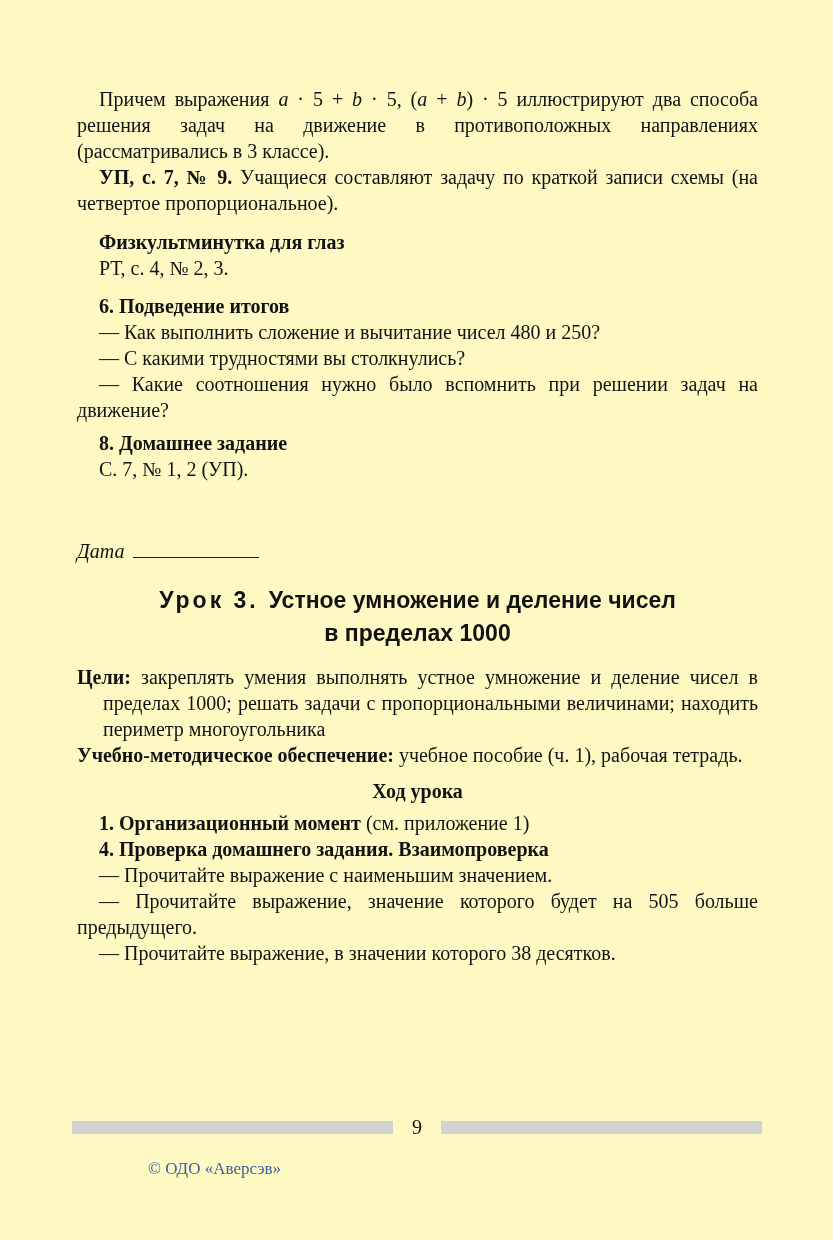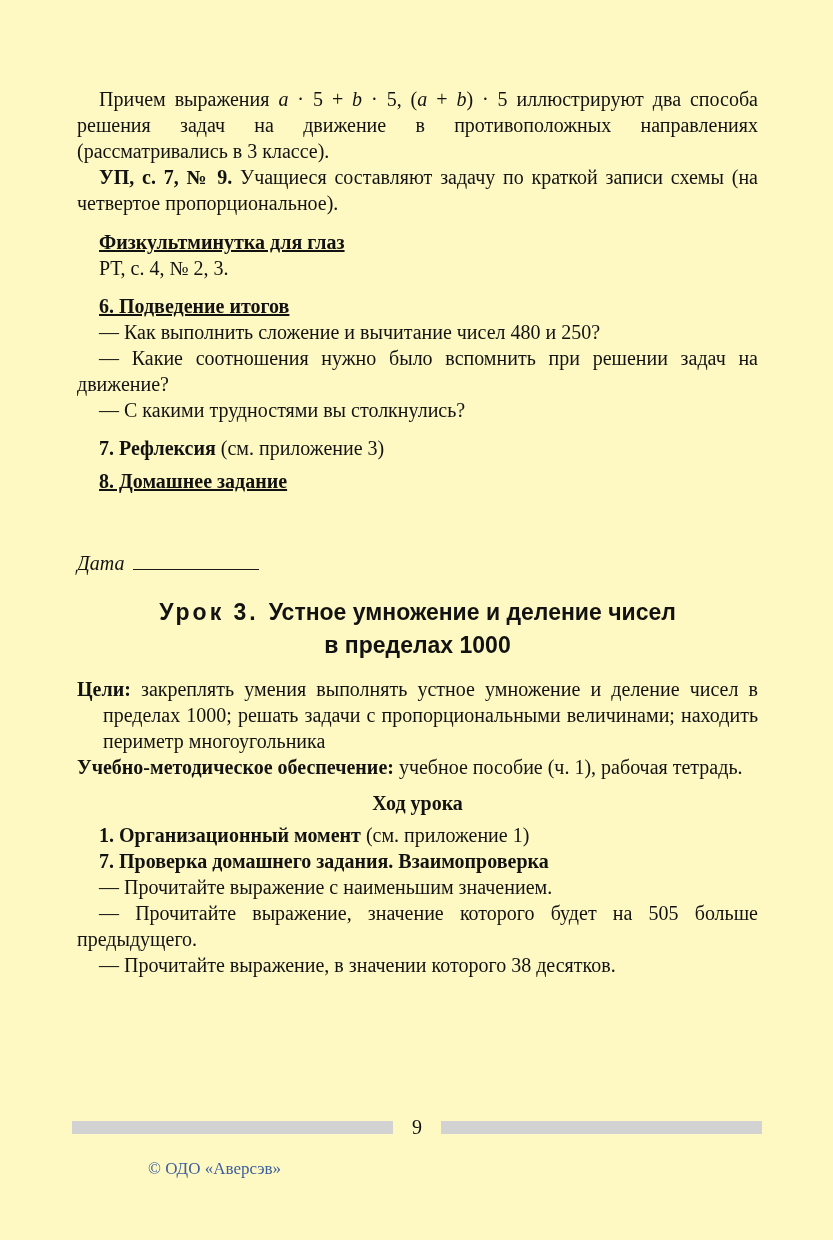--- a/index.html
+++ b/index.html
@@ -20,21 +20,21 @@
     width:681px;
   }
   p{
     margin:0;
     font-size:20px;
     line-height:26px;
     text-align:justify;
   }
   .indent{ text-indent:22px; }
   .bold{ font-weight:bold; }
-  .heading{ font-weight:bold; margin-top:13px;text-decoration:underline; }
+  .heading{ font-weight:bold; margin-top:13px; }
   .sect-gap{ margin-top:12px; }
   .small-gap{ margin-top:7px; }
   .hang{
     padding-left:26px;
     text-indent:-26px;
   }
   .date-line{
     margin-top:56px;
     font-size:20px;
     line-height:26px;
@@ -111,39 +111,39 @@
     <p class="indent"><span>Причем выражения </span><i>a</i><span> · 5 + </span><i>b</i><span> · 5, (</span><i>a</i><span> + </span><i>b</i><span>) · 5 </span><span>иллюстрируют два способа решения задач на движение в противоположных направлениях (рассматривались в 3 классе).</span></p>
 
     <p class="indent"><span class="bold">УП, с. 7, № 9.</span><span> Учащиеся составляют задачу по краткой записи схемы (на четвертое пропорциональное).</span></p>
 
     <p class="indent heading">Физкультминутка для глаз</p>
 
     <p class="indent">РТ, с. 4, № 2, 3.</p>
 
     <p class="indent heading sect-gap">6. Подведение итогов</p>
     <p class="indent">— Как выполнить сложение и вычитание чисел 480 и 250?</p>
+    <p class="indent">— С какими трудностями вы столкнулись?</p>
     <p class="indent">— Какие соотношения нужно было вспомнить при решении задач на движение?</p>
-    <p class="indent">— С какими трудностями вы столкнулись?</p>
 
-    <p class="indent sect-gap"><span class="bold">7. Рефлексия</span><span> (см. приложение 3)</span></p>
 
     <p class="indent heading small-gap">8. Домашнее задание</p>
+    <p class="indent">С. 7, № 1, 2 (УП).</p>
 
     <p class="date-line"><span class="date-word">Дата</span><span class="date-blank"></span></p>
 
     <p class="lesson-title"><span class="lesson-label">Урок 3.</span><span>Устное умножение и деление чисел</span><br><span>в пределах 1000</span></p>
 
     <p class="hang goals-block"><span class="bold">Цели:</span><span> закреплять умения выполнять устное умножение и деление чисел в пределах 1000; решать задачи с пропорциональными величинами; находить периметр многоугольника</span></p>
 
     <p class="hang"><span class="bold">Учебно-методическое обеспечение:</span><span> учебное пособие (ч. 1), рабочая тетрадь.</span></p>
 
     <p class="center-heading">Ход урока</p>
 
     <p class="indent step-gap"><span class="bold">1. Организационный момент</span><span> (см. приложение 1)</span></p>
-    <p class="indent bold">7. Проверка домашнего задания. Взаимопроверка</p>
+    <p class="indent bold">4. Проверка домашнего задания. Взаимопроверка</p>
     <p class="indent">— Прочитайте выражение с наименьшим значением.</p>
     <p class="indent">— Прочитайте выражение, значение которого будет на 505 больше предыдущего.</p>
     <p class="indent">— Прочитайте выражение, в значении которого 38 десятков.</p>
 
   </div>
 
   <div class="pagebar-row">
     <div class="bar" style="background: rgb(210, 210, 210);"></div>
     <div class="page-num">9</div>
     <div class="bar" style="background: rgb(210, 210, 210);"></div>

